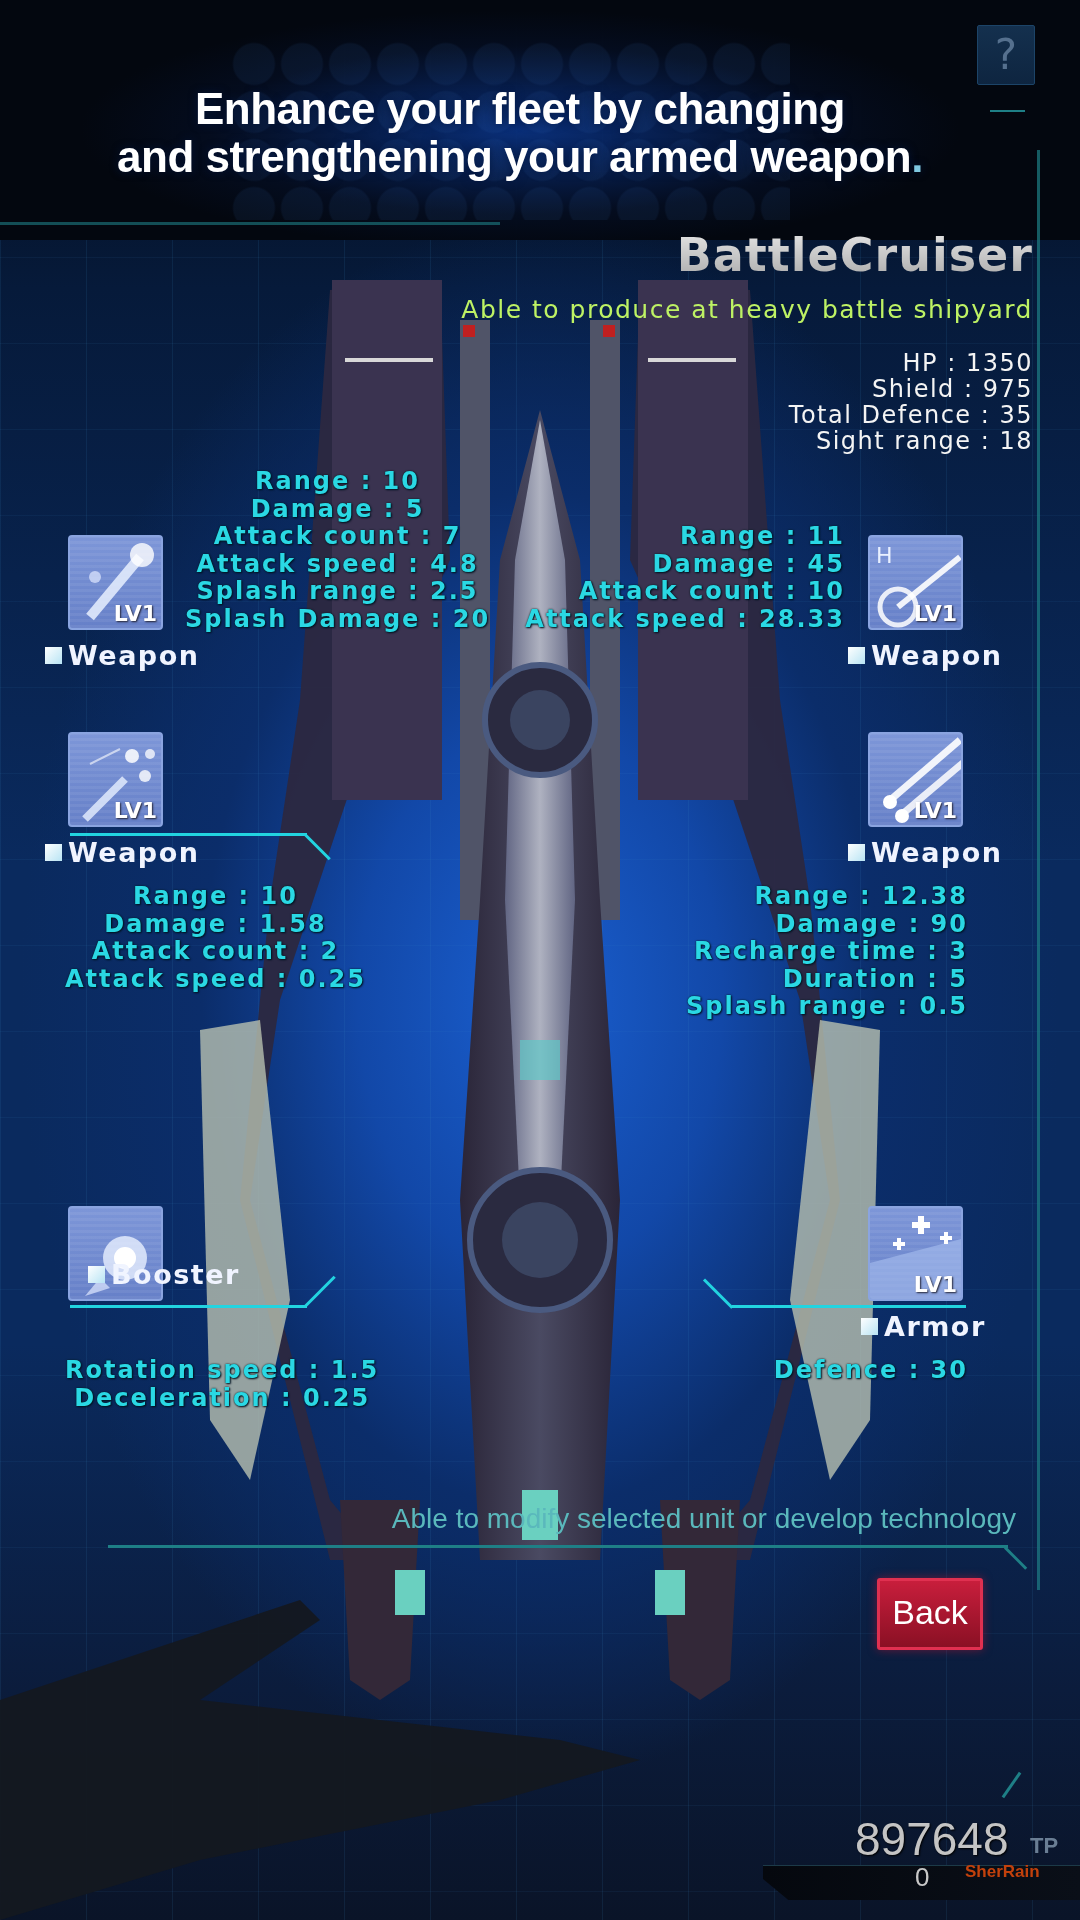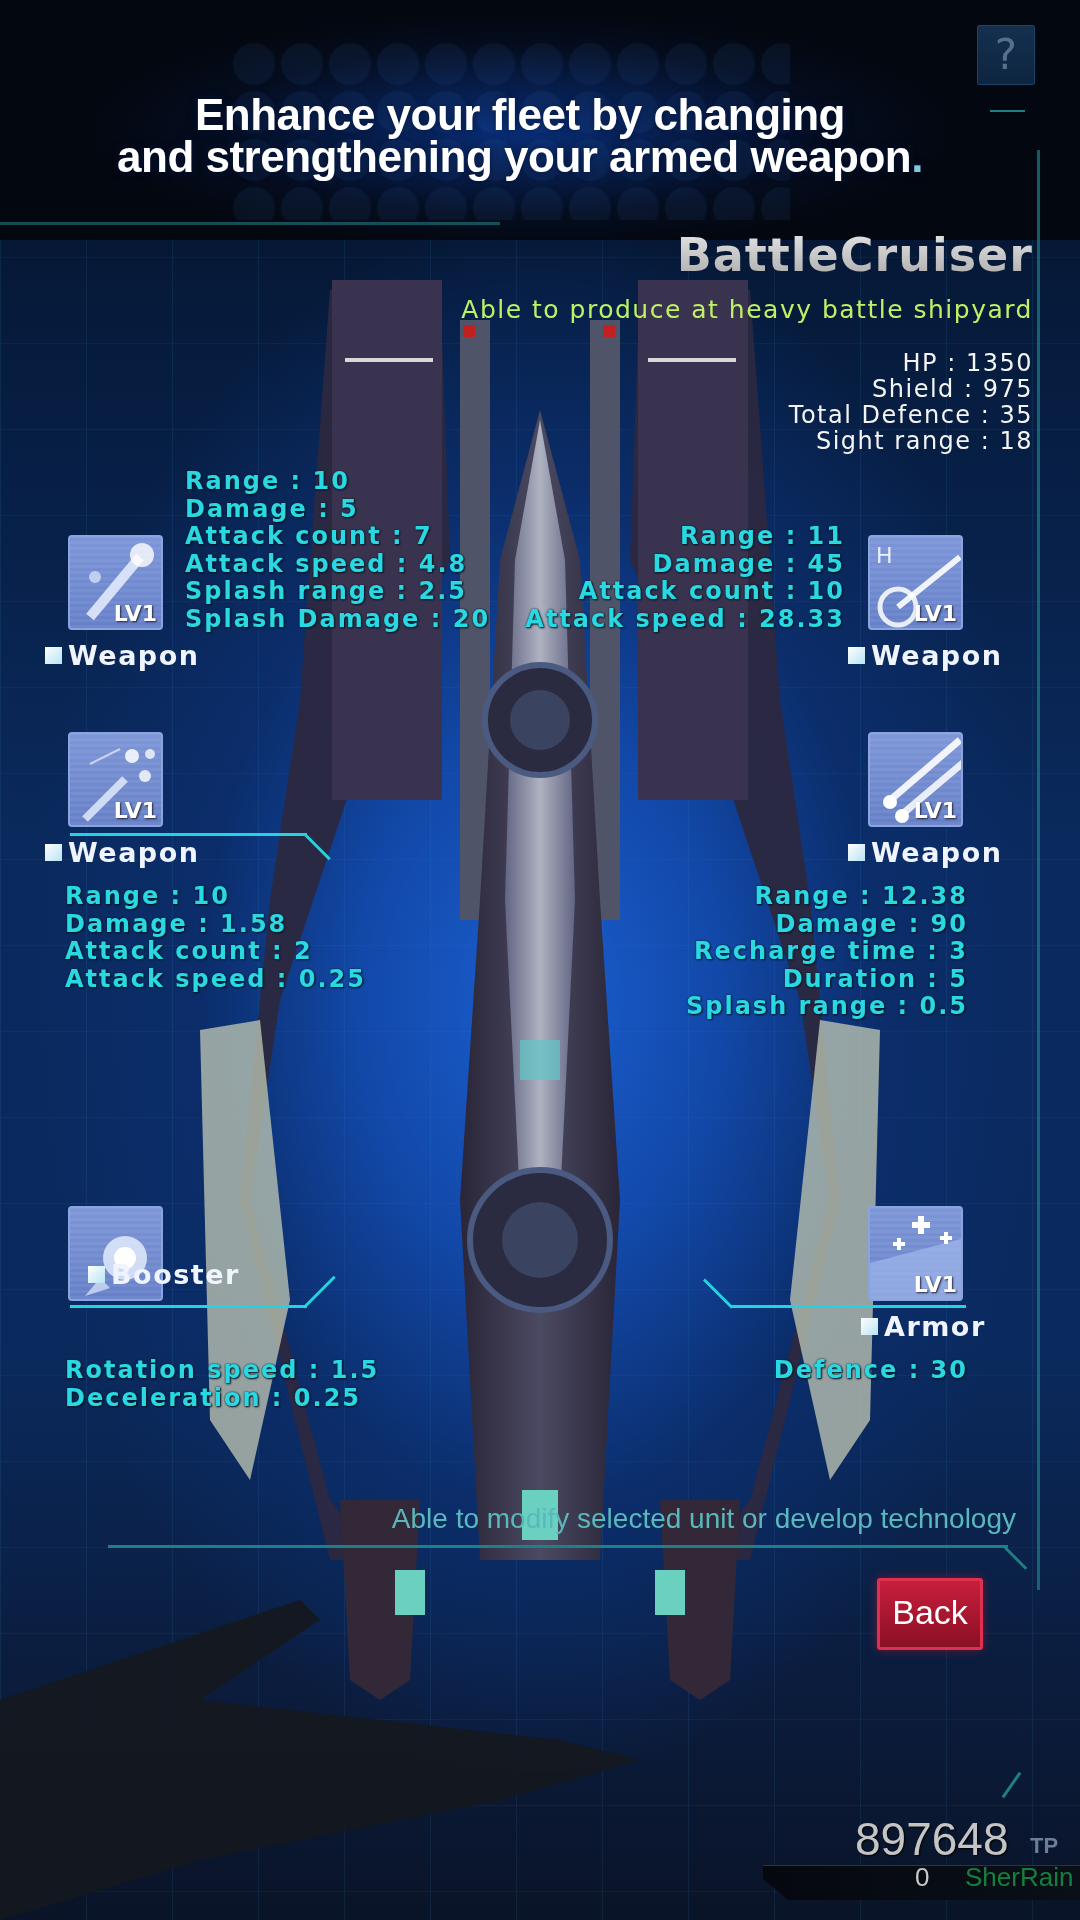--- a/index.html
+++ b/index.html
@@ -59,21 +59,21 @@
   }
   .stats-main {
     position:absolute; right:47px; top:350px; text-align:right; color:#f4f4f4;
     font-size:24px; line-height:26px; letter-spacing:1.5px;
   }
   .stat {
     color:#2ad8e4; font-size:24px; line-height:27.5px; letter-spacing:2px; white-space:nowrap;
     text-shadow:0 0 2px #022, 1px 1px 2px #012;
     font-weight:bold;
   }
-  .stats-block { position:absolute; }
+  .stats-block { position:absolute;text-align:center; }
   .stats-block.right { text-align:right; }
   .icon {
     position:absolute; width:95px; height:95px; border-radius:4px;
     background:linear-gradient(180deg,#7d96d8 0%,#6680c8 100%);
     border:2px solid #8aa4e0; box-sizing:border-box; overflow:hidden;
   }
   .icon .stripes {
     position:absolute; inset:0;
     background-image:repeating-linear-gradient(0deg, rgba(255,255,255,0.06) 0 3px, transparent 3px 6px);
   }
@@ -109,21 +109,21 @@
   .tp-unit {
     position:absolute; left:1030px; top:1833px; color:#6a7e94; font-size:22px; font-weight:bold;
     font-family:"Liberation Sans", sans-serif;
   }
   .user-bar {
     position:absolute; left:763px; top:1865px; width:317px; height:34px;
     background:linear-gradient(90deg,#05080e,#0a0f18); border-top:1px solid #1c3a48;
     clip-path:polygon(0 0,100% 0,100% 100%,8% 100%,0 40%);
   }
   .user-zero { position:absolute; left:915px; top:1862px; color:#c8c8c8; font-size:26px; font-family:"Liberation Sans", sans-serif;}
-  .user-name { position:absolute; left:965px; top:1862px; color:#15803d; font-size:26px; font-weight:normal; font-family:"Liberation Sans", sans-serif;}
+  .user-name { position:absolute; left:965px; top:1862px; color:#c2410c; font-size:17px; font-weight:bold; font-family:"Liberation Sans", sans-serif;}
 </style>
 </head>
 <body>
 
 <div class="bg"></div>
 <div class="grid"></div>
 
 <svg class="ship" width="1080" height="1920" viewBox="0 0 1080 1920">
   <defs>
     <linearGradient id="hull" x1="0" x2="1">
@@ -168,21 +168,21 @@
   <rect x="395" y="1570" width="30" height="45" fill="#6ad0c0"></rect>
   <rect x="655" y="1570" width="30" height="45" fill="#6ad0c0"></rect>
   <rect x="522" y="1490" width="36" height="50" fill="#6ad0c0"></rect>
 
   <path d="M0 1700 L180 1640 L300 1600 L320 1620 L200 1700 L560 1740 L640 1760 L500 1800 L200 1860 L0 1920 Z" fill="#141820" opacity="0.95"></path>
 </svg>
 
 <div class="topfade"></div>
 <div class="hex"></div>
 
-<div class="headline" style="top:90px;">Enhance your fleet by changing</div>
+<div class="headline" style="top:84px;">Enhance your fleet by changing</div>
 <div class="headline" style="top:132px;"><span>and strengthening your armed weapon</span><span class="dot">.</span></div>
 
 <div class="help-btn"><span>?</span></div>
 
 <div class="frame-line" style="left:0;top:222px;width:500px;height:3px;opacity:0.6;"></div>
 <div class="frame-line" style="left:990px;top:110px;width:35px;height:2px;"></div>
 <div class="frame-line" style="left:1037px;top:150px;width:3px;height:1440px;opacity:0.7;"></div>
 <div class="frame-line" style="left:108px;top:1545px;width:900px;height:3px;"></div>
 <div class="frame-line" style="left:1005px;top:1546px;width:30px;height:3px;transform:rotate(45deg);transform-origin:0 50%;"></div>
 

